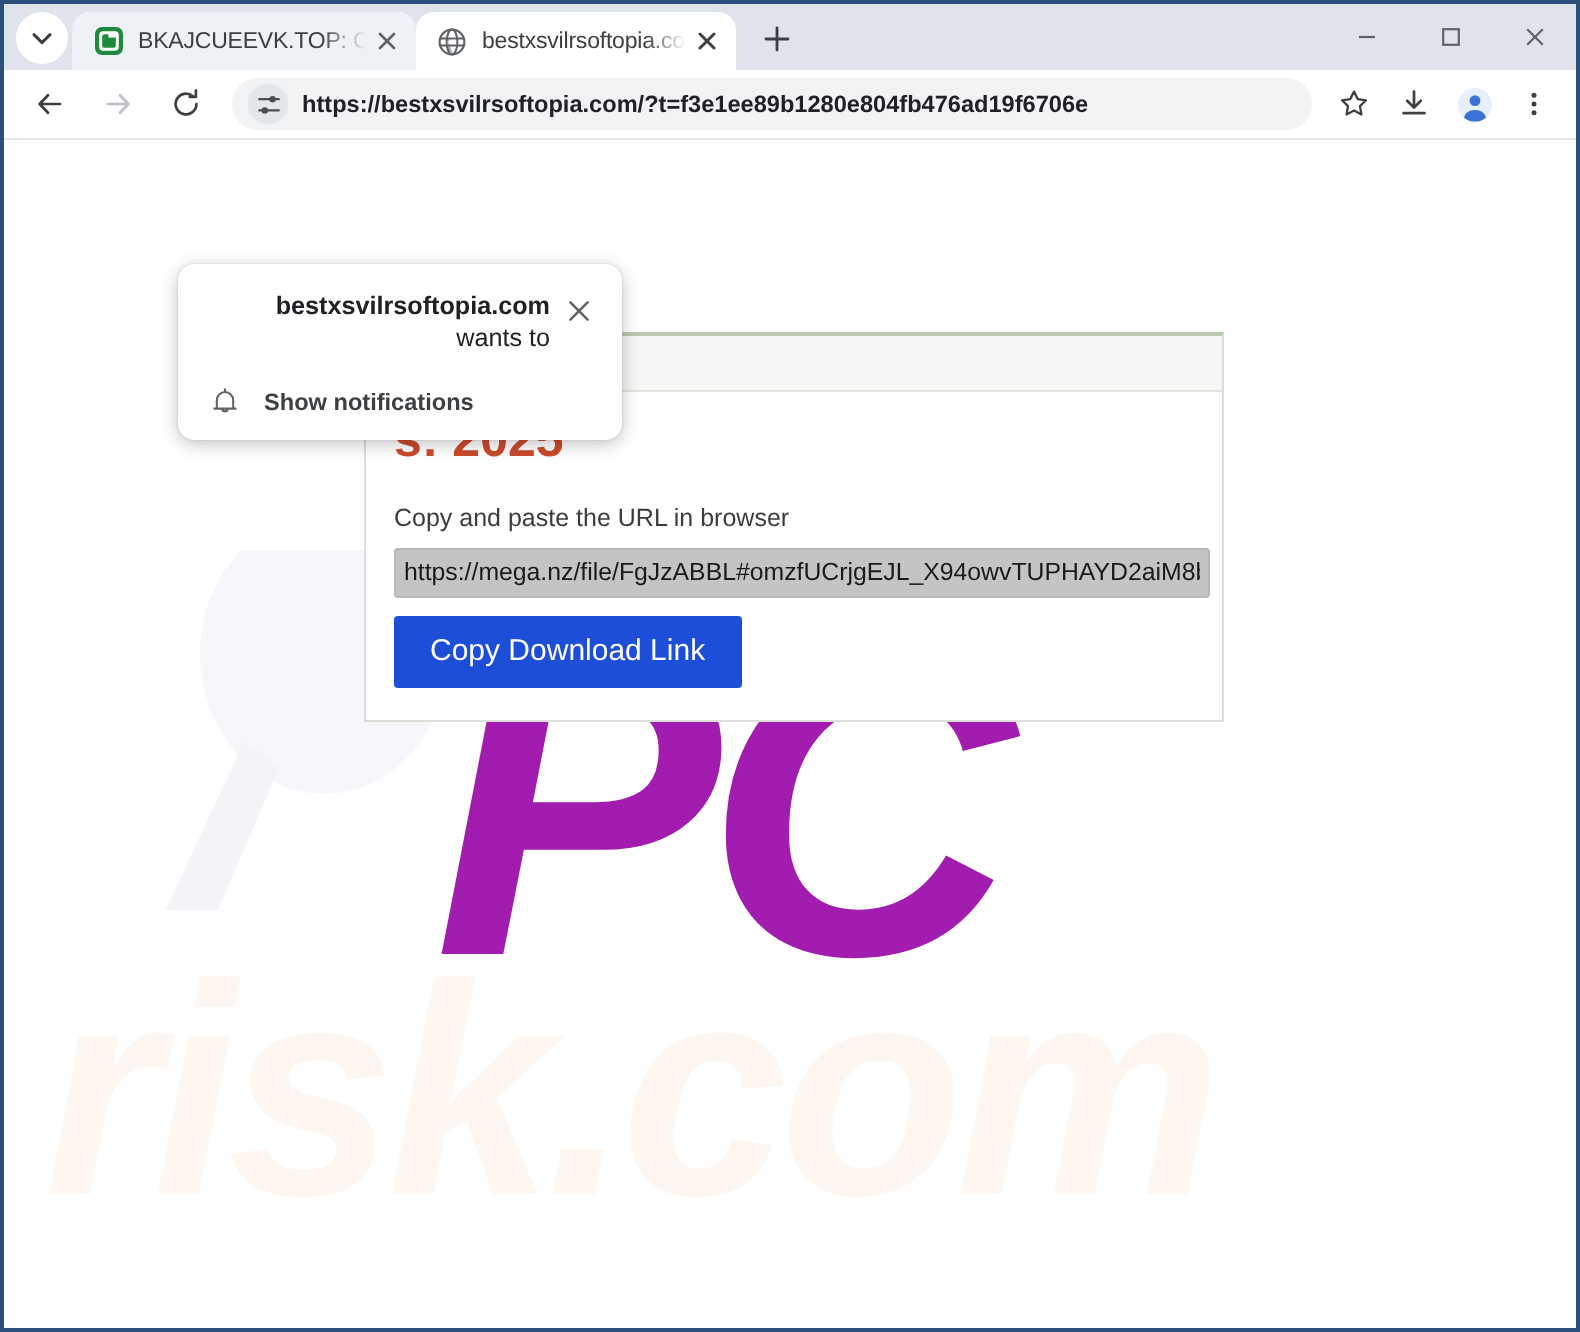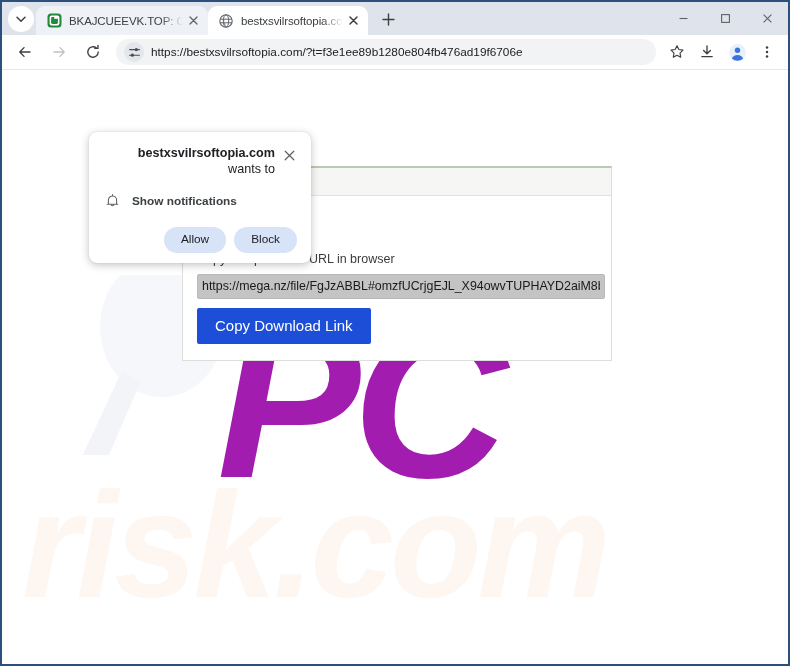--- a/index.html
+++ b/index.html
@@ -111,20 +111,21 @@
   .omnibox {
     flex: 1 1 auto;
     height: 26px;
     background: #f1f3f4;
     border-radius: 14px;
     display: flex;
     align-items: center;
     padding: 0 10px 0 8px;
     margin: 0 6px;
     min-width: 0;
+    font-weight: bold;
   }
   .omnibox-icon {
     width: 20px; height: 20px; flex: none;
     margin-right: 7px;
     display: flex; align-items: center; justify-content: center;
     border-radius: 50%;
     background: #e3e6ea;
   }
   .omnibox-url {
     font-size: 11.8px;
@@ -475,20 +476,16 @@
 
       <div class="perm-option">
         <span class="perm-bell">
           <svg width="15" height="16" viewBox="0 0 15 16">
             <path d="M7.5 1.6 V2.7 M3.4 11.3 V7.1 a4.1 4.1 0 0 1 8.2 0 v4.2 M2.2 11.3 H12.8 M6.1 11.3 a1.4 1.4 0 0 0 2.8 0" fill="none" stroke="#5f6368" stroke-width="1.05" stroke-linecap="round" stroke-linejoin="round"></path>
           </svg>
         </span>
         <span class="perm-option-label">Show notifications</span>
       </div>
 
-      <div class="perm-actions">
-        <button class="perm-btn">Allow</button>
-        <button class="perm-btn">Block</button>
-      </div>
     </div>
 
   </div>
 </div>
 
 </body></html>

